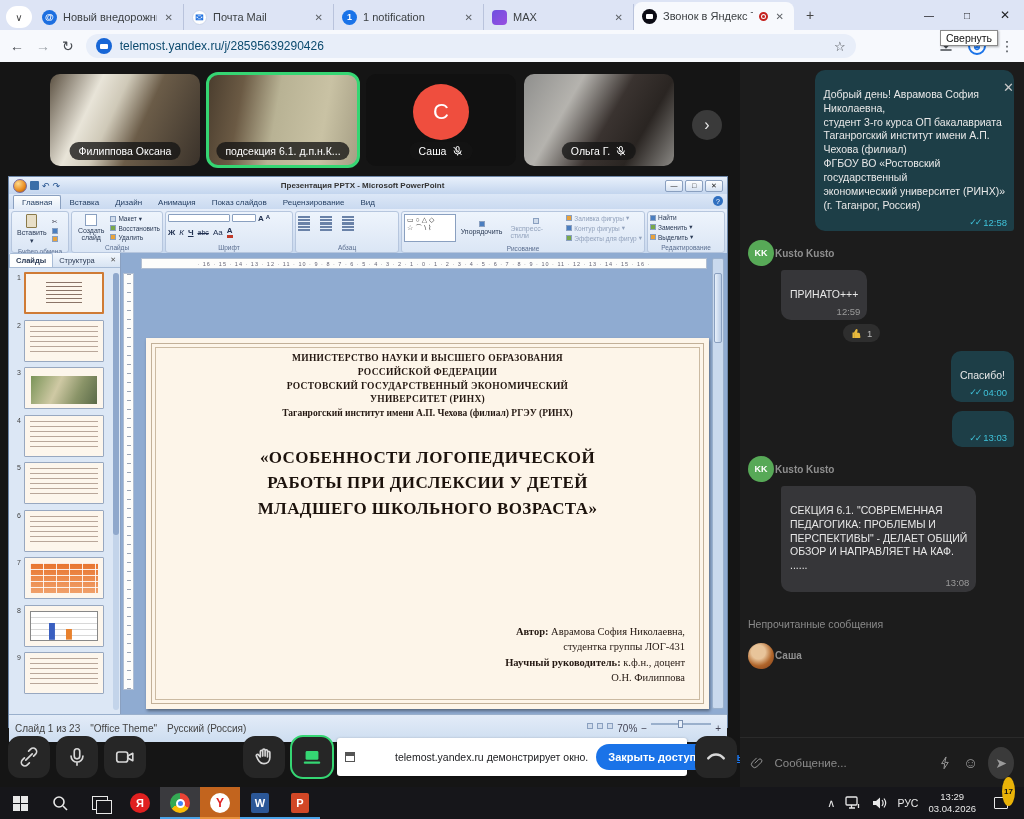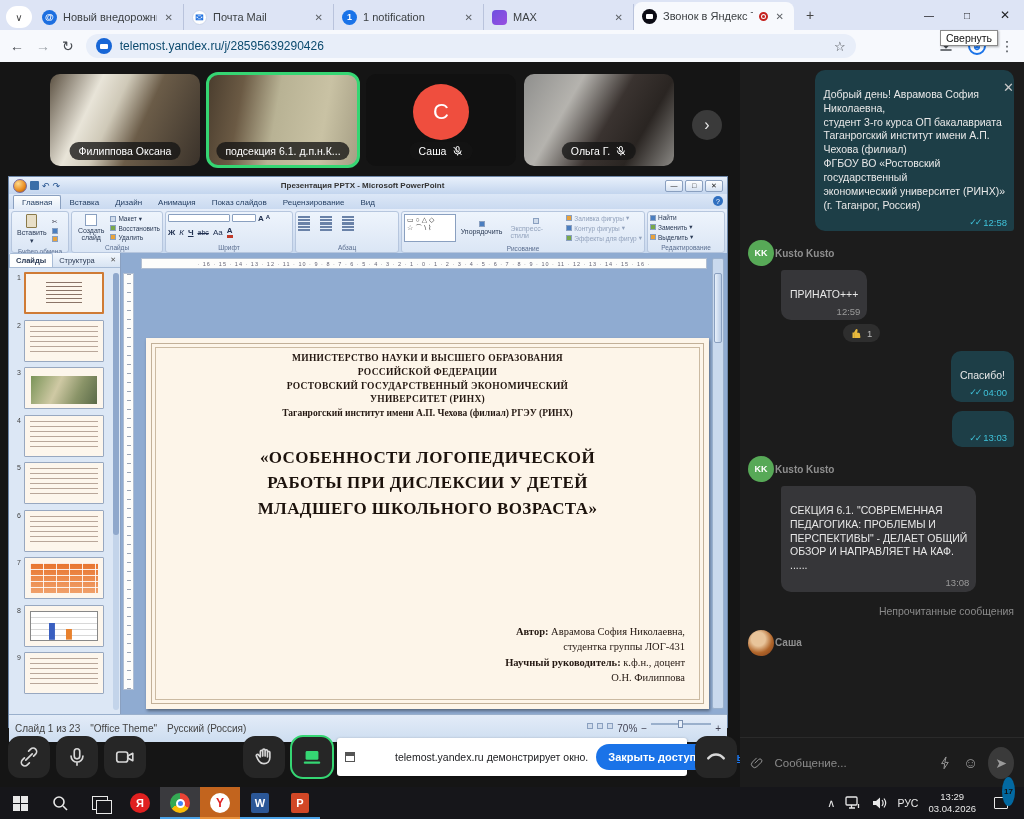--- a/index.html
+++ b/index.html
@@ -173,21 +173,21 @@
   .checks { letter-spacing:-2px; font-size:9px; }
   .sender-row { display:flex; align-items:center; gap:1px; margin-bottom:4px; }
   .chat-av { width:26px; height:26px; border-radius:50%; background:#57a957; color:#fff; font-size:9px; font-weight:bold;
     display:flex; align-items:center; justify-content:center; flex:none; }
   .chat-av.photo { background:radial-gradient(circle at 40% 35%,#e8c49a 30%,#b0652a 60%,#7a3a1a); }
   .sender-name { font-size:10px; color:#8f8f8f; font-weight:bold; }
   .msg-col { display:flex; flex-direction:column; align-self:flex-start; max-width:268px; }
   .msg-col .bubble { margin-left:33px; }
   .reaction { margin:4px 0 0 95px; background:#2e2e2e; border-radius:10px; padding:3px 8px; display:flex; align-items:center; gap:4px;
     color:#bbb; font-size:9.5px; width:fit-content; }
-  .divider { text-align:right; color:#8a8a8a; font-size:10.5px; padding:4px 0; }
+  .divider { text-align:left; color:#8a8a8a; font-size:10.5px; padding:4px 0;margin-top:13px; }
   .chat-close { position:absolute; top:18px; right:10px; color:#c9c9c9; font-size:13px; z-index:5; }
   .chat-input { height:50px; border-top:1px solid #2a2a2a; display:flex; align-items:center; padding:0 10px; gap:10px; }
   .chat-input svg { width:18px; height:18px; }
   .chat-input .stroke { stroke:#9a9a9a; stroke-width:1.6; fill:none; stroke-linecap:round; }
   .msg-input { flex:1; background:transparent; border:none; outline:none; color:#ddd; font-size:11.5px; font-family:"Liberation Sans",sans-serif; }
   .msg-input::placeholder { color:#8a8a8a; }
   .smiley-ic { color:#9a9a9a; font-size:15px; }
   .send-btn { width:32px; height:32px; border-radius:50%; background:#3a3a3a; color:#9a9a9a; font-size:14px; display:flex; align-items:center; justify-content:center; }
 
   
@@ -204,21 +204,21 @@
   .chrome-ic i { width:9px; height:9px; background:#4285f4; border:2px solid #fff; border-radius:50%; }
   .ybr { background:#fff; color:#e02020; font-size:12px; }
   .doc-ic { width:18px; height:20px; border-radius:2px; color:#fff; font-size:11px; font-weight:bold; display:flex; align-items:center; justify-content:center; }
   .word { background:#2b5797; } .ppticon { background:#d24726; }
   .tb-search svg, .tb-task i { display:block; }
   .tray { margin-left:auto; display:flex; align-items:center; gap:10px; padding-right:8px; color:#e8e8e8; }
   .tray .gl { font-size:11px; }
   .tray-time { text-align:center; font-size:9.5px; line-height:1.25; }
   .tb-notif { position:relative; width:30px; display:flex; align-items:center; justify-content:center; }
   .tb-notif .frame { width:14px; height:12px; border:1.4px solid #e8e8e8; border-radius:1px; }
-  .tb-notif .badge { position:absolute; right:1px; bottom:3px; background:#0369a1; color:#111; border-radius:50%; width:13px; height:29px;
+  .tb-notif .badge { position:absolute; right:1px; bottom:3px; background:#eab308; color:#111; border-radius:50%; width:13px; height:29px;
     font-size:8px; display:flex; align-items:center; justify-content:center; font-weight:bold; }
   .tb-taskview { width:16px; height:14px; border:1.5px solid #e8e8e8; position:relative; background:transparent; }
   .tb-taskview::after { content:""; position:absolute; left:3px; top:3px; width:14px; height:12px; border:1.5px solid #e8e8e8; background:#16161a; }
 </style>
 </head>
 <body>
 
 <div id="root">
 
   <div class="browser">

